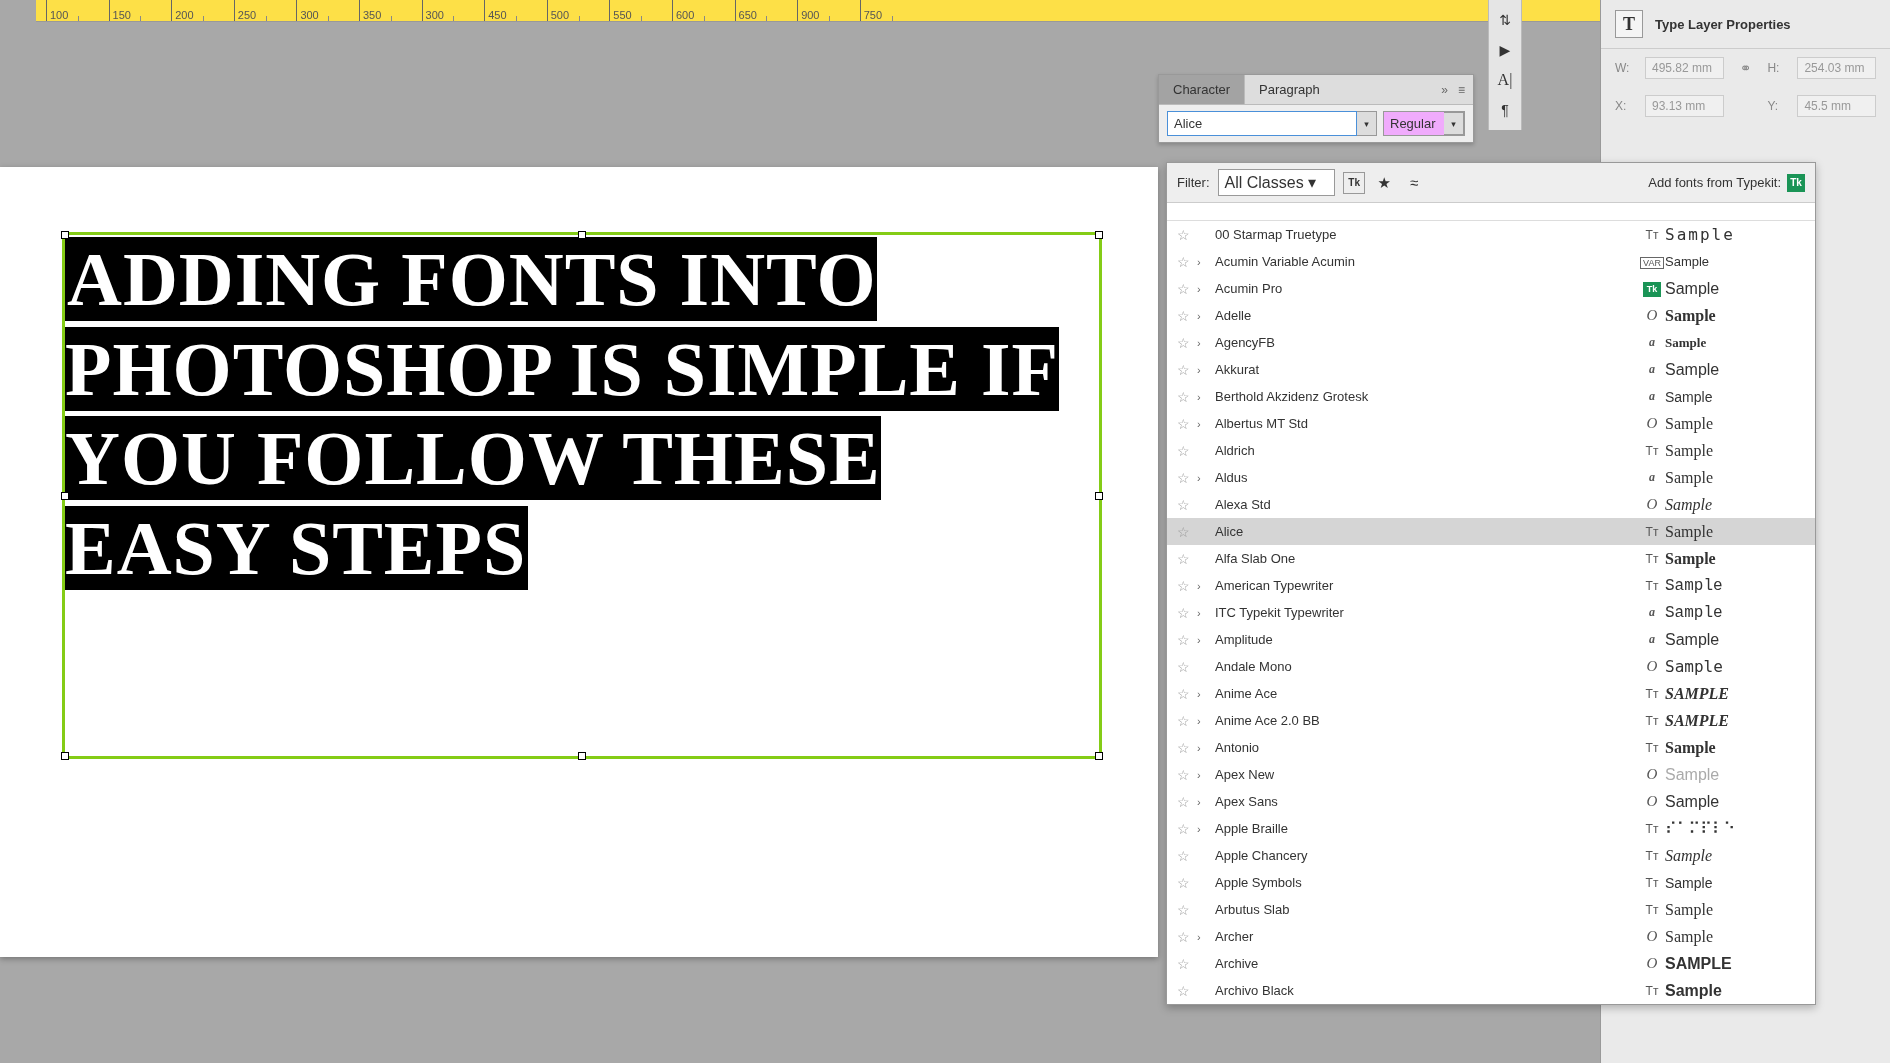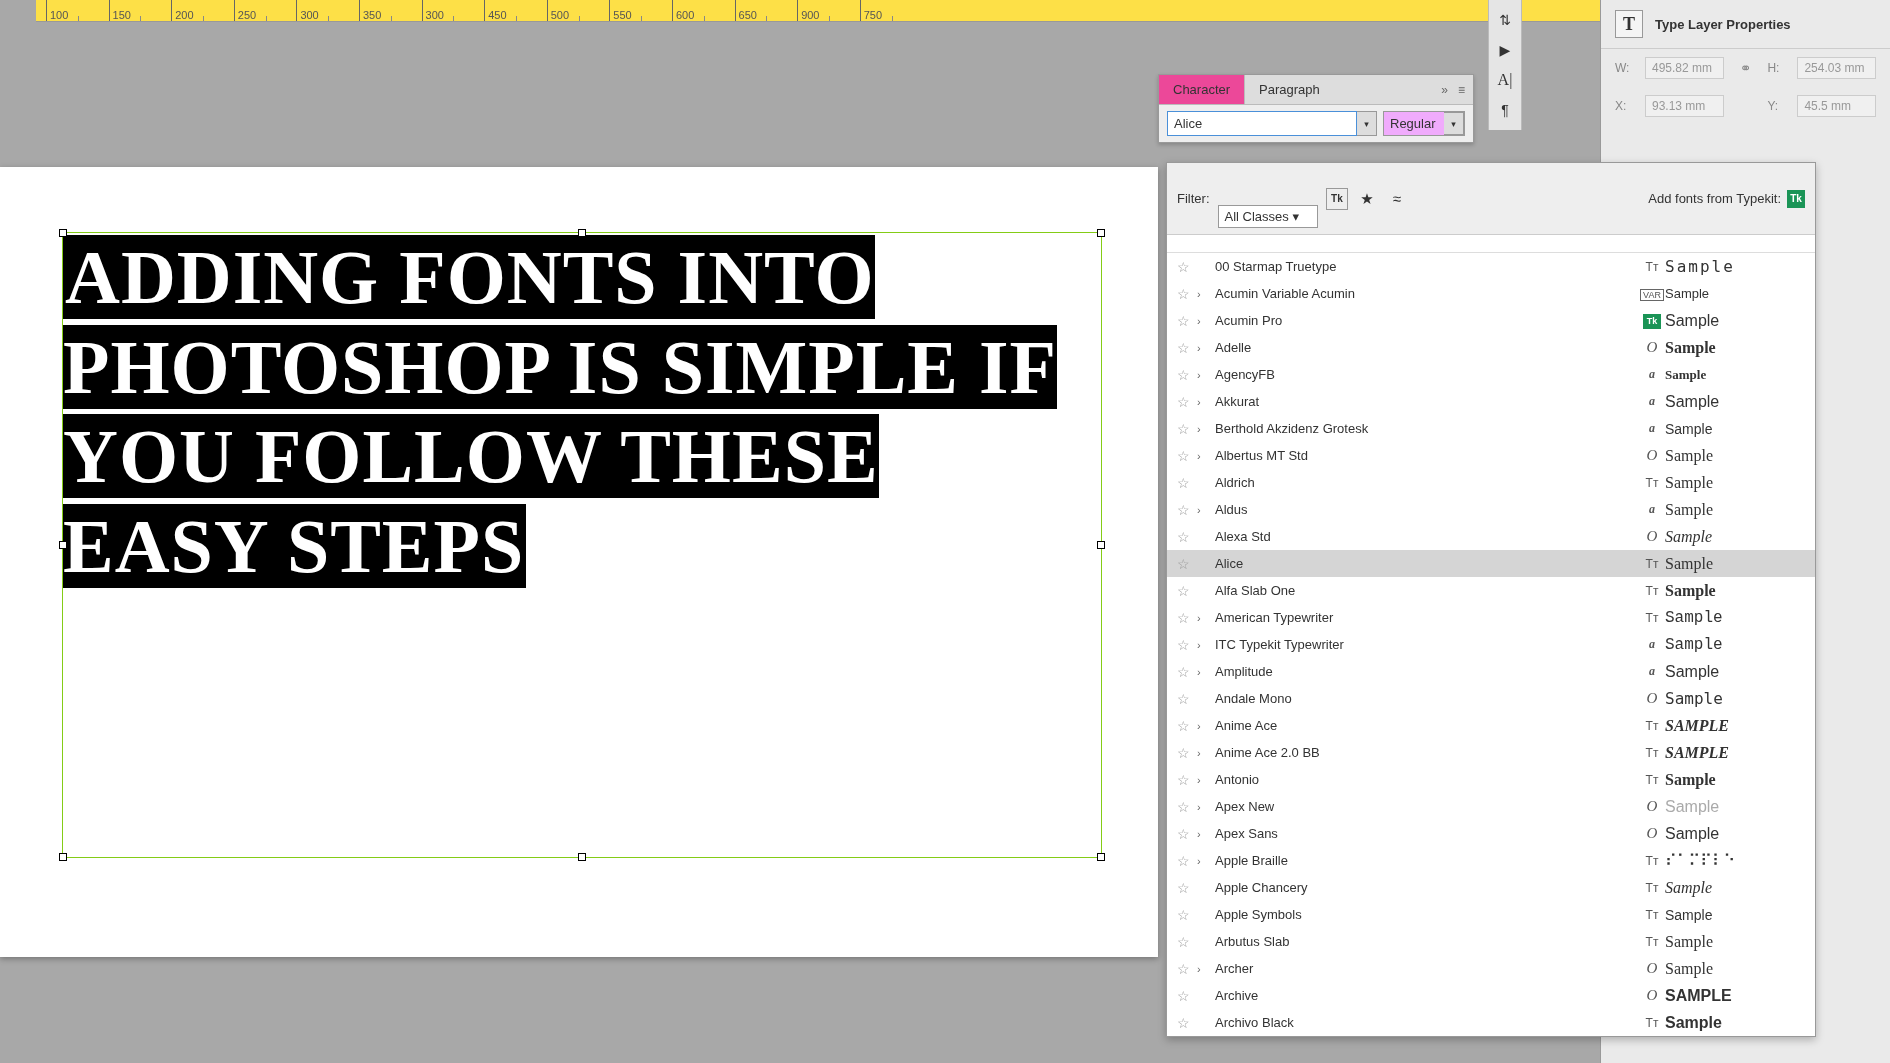--- a/index.html
+++ b/index.html
@@ -55,22 +55,22 @@
       top: 145px; left: 0;
       width: 1158px;
       height: 790px;
       background: #fff;
       box-shadow: 0 2px 6px rgba(0,0,0,0.3);
     }
     .text-box {
       position: absolute;
       top: 65px; left: 62px;
       width: 1040px;
-      height: 626px;
-      border: 1px solid #84cc16;
+      height: 527px;
+      border: 3px solid #84cc16;
     }
     .handle {
       position: absolute;
       width: 8px; height: 8px;
       background: #fff;
       border: 1px solid #000;
     }
     .h-tl { top: -4px; left: -4px; }
     .h-tr { top: -4px; right: -4px; }
     .h-bl { bottom: -4px; left: -4px; }
@@ -106,21 +106,21 @@
       border-bottom: 1px solid #bbb;
       align-items: center;
       height: 30px;
       background: #ddd;
     }
     .char-tab {
       padding: 7px 14px;
       font-size: 13px;
       cursor: pointer;
     }
-    .char-tab.active { background: #ec4899; border-right: 1px solid #bbb; }
+    .char-tab.active { background: #a3a3a3; border-right: 1px solid #bbb; }
     .char-tabcontrols {
       margin-left: auto;
       display: flex;
       gap: 10px;
       padding-right: 8px;
       font-size: 12px;
       color: #666;
     }
     .char-row {
       display: flex;
@@ -235,23 +235,22 @@
       gap: 8px;
       padding: 6px 10px;
       border-bottom: 1px solid #ccc;
       background: #eee;
     }
     .fd-filter-label { font-size: 13px; }
     .fd-filter-select {
       border: 1px solid #999;
       background: #fff;
       padding: 3px 18px 3px 6px;
-      font-size: 13px;
+      font-size: 16px;
       position: relative;
-      margin-top: 36px;
     }
     .fd-icon {
       width: 22px; height: 22px;
       display: flex;
       align-items: center;
       justify-content: center;
       font-size: 15px;
       cursor: pointer;
     }
     .fd-typekit {

